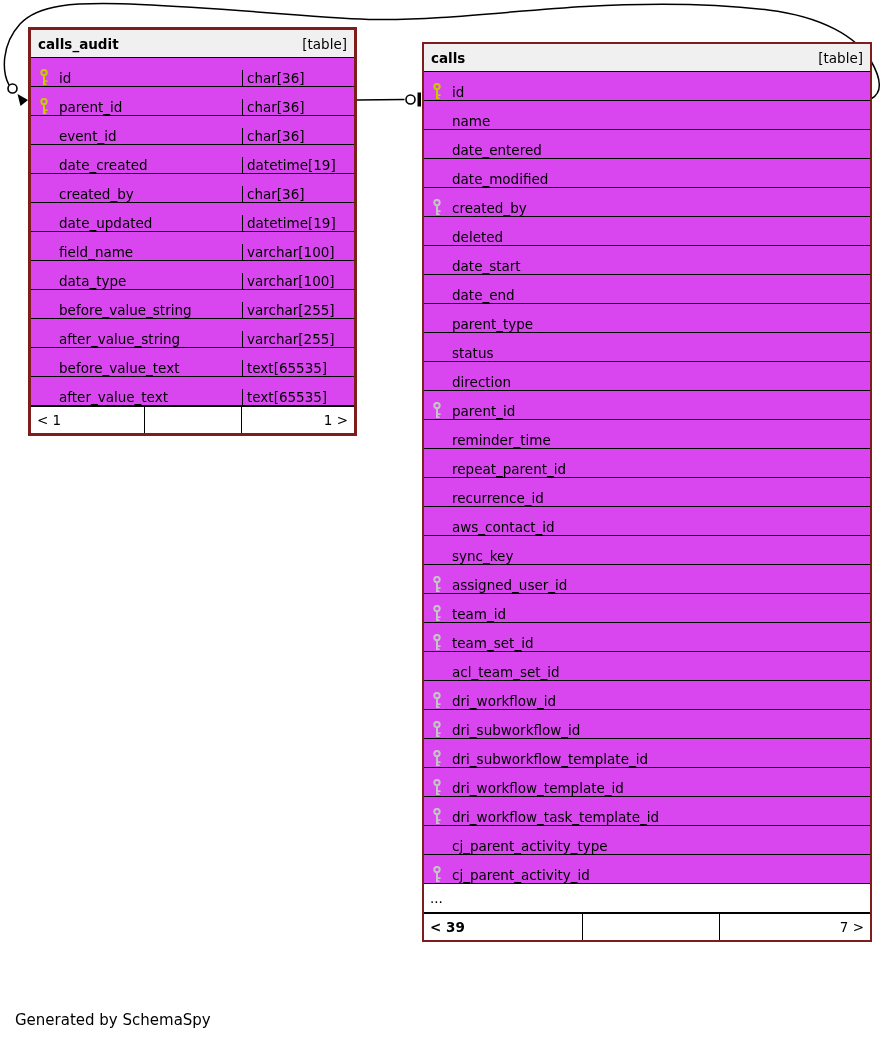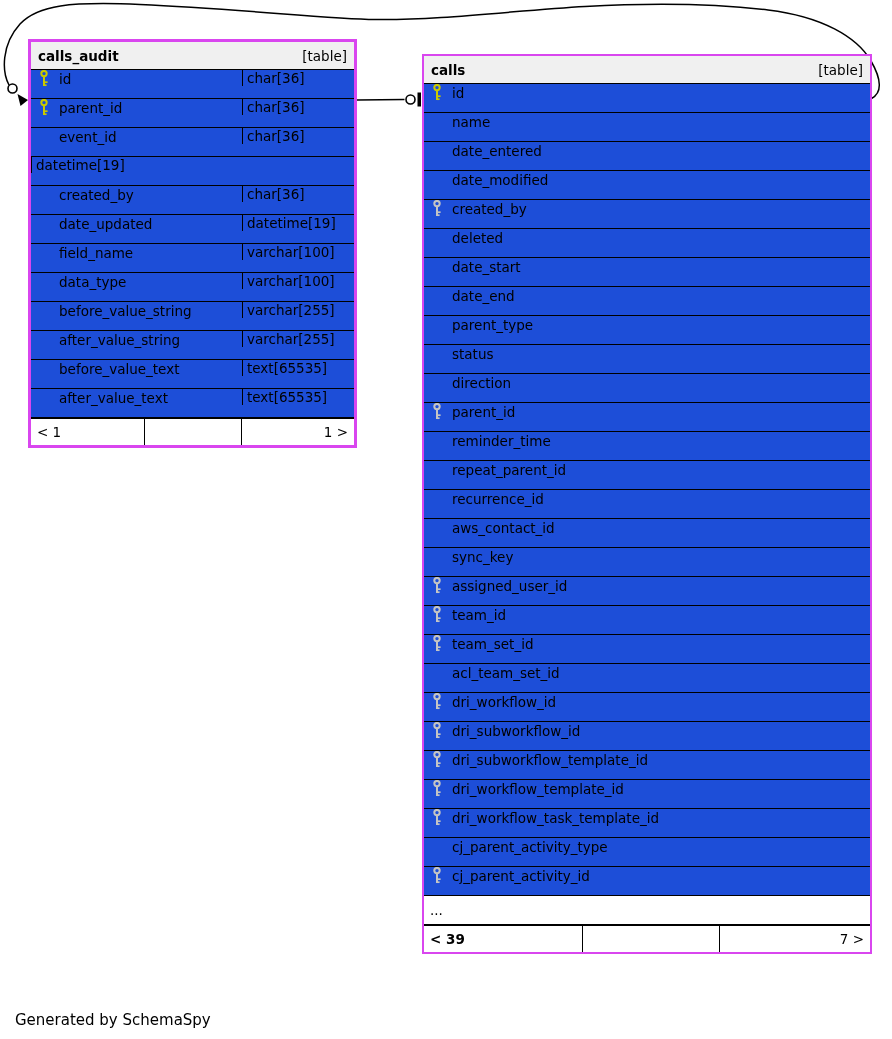--- a/index.html
+++ b/index.html
@@ -13,39 +13,38 @@
   }
   #relations {
     position: absolute; left: 0; top: 0;
     width: 892px; height: 1039px;
     pointer-events: none;
     z-index: 1;
   }
   .db-table {
     position: absolute;
     background: #ffffff;
-    border: 2px solid #d946ef;
+    border: 2px solid #7f1d1d;
     z-index: 2;
     font-size: 13.5px;
-    margin-top: 12px;
   }
   .db-table.focal { border-width: 3px; }
   .thead {
     height: 27px;
     background: #f0f0f0;
     display: flex; align-items: center; justify-content: space-between;
     padding: 0 7px;
   }
   .tname { font-weight: bold; }
   .tbadge { font-weight: normal; }
   .trow {
     height: 29px;
     border-top: 1px solid #000000;
-    display: flex; align-items: flex-start;
-    background: #1d4ed8;
+    display: flex; align-items: flex-end;
+    background: #d946ef;
   }
   .cell { display: flex; align-items: center; }
   .name-cell { flex: 1; padding-left: 7px; }
   .type-cell { width: 112px; border-left: 1px solid #000000; padding-left: 4px; }
   .keyspace {
     width: 12px; height: 17px;
     margin-right: 9px;
     display: inline-flex; align-items: center; justify-content: center;
     flex: 0 0 auto;
   }
@@ -133,20 +132,24 @@
         <div class="cell type-cell">char[36]</div>
       </div>
       <div class="trow">
         <div class="cell name-cell">
           <span class="keyspace none"></span>
           <span>event_id</span>
         </div>
         <div class="cell type-cell">char[36]</div>
       </div>
       <div class="trow">
+        <div class="cell name-cell">
+          <span class="keyspace none"></span>
+          <span>date_created</span>
+        </div>
         <div class="cell type-cell">datetime[19]</div>
       </div>
       <div class="trow">
         <div class="cell name-cell">
           <span class="keyspace none"></span>
           <span>created_by</span>
         </div>
         <div class="cell type-cell">char[36]</div>
       </div>
       <div class="trow">

